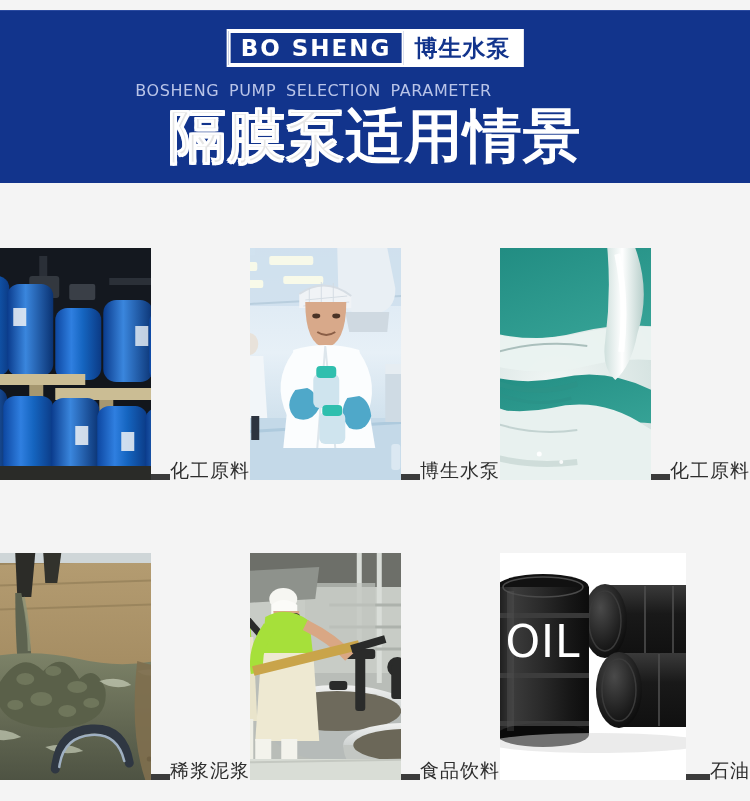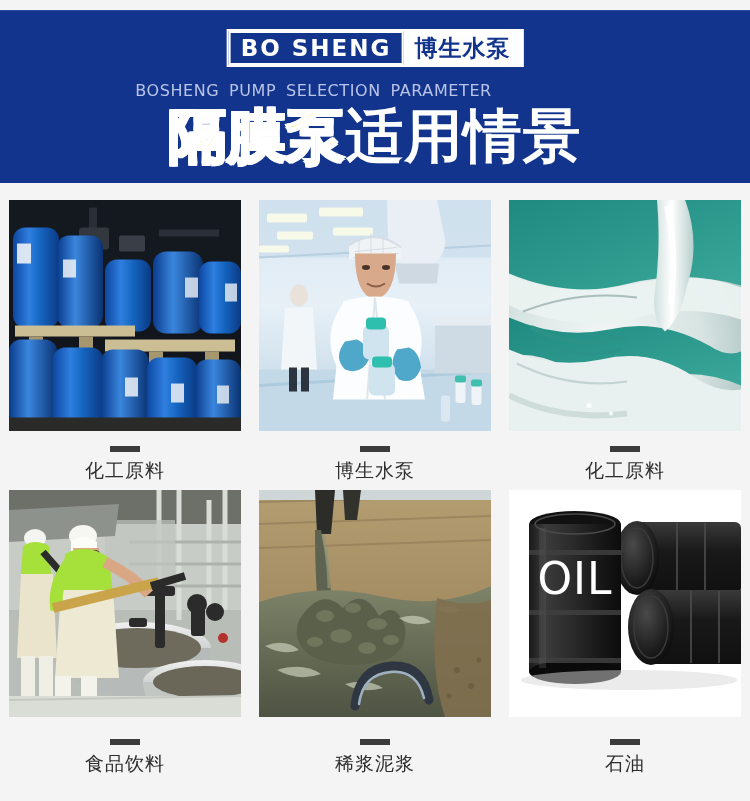--- a/index.html
+++ b/index.html
@@ -100,23 +100,23 @@
     top: 96px;
     width: 750px;
     text-align: center;
     white-space: nowrap;
     line-height: 1;
   }
 
   .title-outline {
     display: inline-block;
     font-size: 58px;
-    font-weight: bold;
+    font-weight: normal;
     letter-spacing: 1px;
-    color: #fde047;
+    color: #e5e5e5;
     -webkit-text-stroke: 2px #ffffff;
     text-shadow:
       -1.5px 0 0 #fff,  1.5px 0 0 #fff,
        0 -1.5px 0 #fff,  0 1.5px 0 #fff,
       -1.5px -1.5px 0 #fff, 1.5px -1.5px 0 #fff,
       -1.5px  1.5px 0 #fff, 1.5px  1.5px 0 #fff;
     vertical-align: bottom;
   }
 
   .title-solid {
@@ -137,22 +137,22 @@
     width: 750px;
     height: 611px;
     display: grid;
     grid-template-columns: 250px 250px 250px;
     grid-template-rows: 290px 300px;
   }
 
   .cell {
     position: relative;
     display: flex;
-    flex-direction: column;
-    align-items: center;
+    flex-direction: row;
+    align-items: flex-end;
   }
 
   .photo {
     width: 232px;
     height: 232px;
     margin-top: 10px;
     overflow: hidden;
     position: relative;
     background: #dfe3e6;
     text-decoration: underline;
@@ -393,20 +393,88 @@
         </svg>
       </div>
       <div class="dash"></div>
       <div class="caption">化工原料</div>
     </div>
 
     <div class="cell r2">
       <div class="photo">
         <svg viewBox="0 0 232 227" preserveAspectRatio="xMidYMid slice">
           <defs>
+            <linearGradient id="wallG" x1="0" y1="0" x2="0" y2="1">
+              <stop offset="0%" stop-color="#b59d72"></stop>
+              <stop offset="60%" stop-color="#a28a60"></stop>
+              <stop offset="100%" stop-color="#8c7852"></stop>
+            </linearGradient>
+            <linearGradient id="mudG" x1="0" y1="0" x2="0" y2="1">
+              <stop offset="0%" stop-color="#7e8469"></stop>
+              <stop offset="50%" stop-color="#666b55"></stop>
+              <stop offset="100%" stop-color="#4e5343"></stop>
+            </linearGradient>
+          </defs>
+          <rect width="232" height="227" fill="url(#wallG)"></rect>
+
+          <g stroke="#8e7a54" stroke-width="2" opacity="0.6" fill="none">
+            <path d="M0 34 L232 26"></path>
+              <path d="M0 58 L232 50"></path>
+            <path d="M0 12 L232 6"></path>
+          </g>
+          <rect x="0" y="0" width="232" height="10" fill="#cfd6d8"></rect>
+
+          <path d="M56 0 L76 0 L72 44 L58 44 Z" fill="#2c2c28"></path>
+          <path d="M84 0 L102 0 L98 30 L86 30 Z" fill="#32322c"></path>
+
+          <path d="M62 40 Q70 78 72 102 L58 104 Q56 76 56 40 Z" fill="#5d6350"></path>
+          <path d="M64 44 Q70 76 70 98" stroke="#8d9478" stroke-width="3" fill="none" opacity="0.8"></path>
+
+          <path d="M0 112 Q58 92 120 106 Q180 120 232 96 L232 227 L0 227 Z" fill="url(#mudG)"></path>
+
+          <path d="M40 130 Q62 96 84 118 Q104 96 120 126 Q136 110 146 136
+                   Q150 164 120 172 Q80 180 52 166 Q32 152 40 130 Z" fill="#5a6049"></path>
+          <g fill="#737a5f" opacity="0.85">
+            <ellipse cx="66" cy="126" rx="9" ry="6"></ellipse>
+            <ellipse cx="94" cy="118" rx="8" ry="5"></ellipse>
+            <ellipse cx="118" cy="134" rx="10" ry="6"></ellipse>
+            <ellipse cx="82" cy="146" rx="11" ry="7"></ellipse>
+            <ellipse cx="108" cy="158" rx="9" ry="6"></ellipse>
+            <ellipse cx="56" cy="152" rx="8" ry="5"></ellipse>
+            <ellipse cx="132" cy="150" rx="8" ry="5"></ellipse>
+          </g>
+
+          <g fill="#cfd6c0" opacity="0.65">
+            <path d="M6 156 Q26 148 40 160 Q24 166 6 156 Z"></path>
+            <path d="M18 180 Q44 172 62 184 Q40 192 18 180 Z"></path>
+            <path d="M140 128 Q160 122 172 132 Q154 138 140 128 Z"></path>
+            <path d="M178 118 Q192 114 202 120 Q188 126 178 118 Z"></path>
+            <path d="M86 194 Q108 188 124 198 Q102 204 86 194 Z"></path>
+          </g>
+
+          <path d="M178 108 Q208 118 232 110 L232 227 L186 227 Q170 180 178 108 Z" fill="#7f6f4e" opacity="0.92"></path>
+          <g fill="#6b5c41" opacity="0.8">
+            <circle cx="198" cy="180" r="3"></circle>
+              <circle cx="212" cy="196" r="3"></circle>
+            <circle cx="190" cy="206" r="2.5"></circle>
+              <circle cx="220" cy="170" r="2.5"></circle>
+          </g>
+
+          <path d="M96 216 Q100 178 132 176 Q164 174 170 210" stroke="#2f3742" stroke-width="9" fill="none" stroke-linecap="round"></path>
+          <path d="M100 214 Q104 184 132 182 Q158 180 165 208" stroke="#9fb0c2" stroke-width="2.5" fill="none" stroke-linecap="round"></path>
+        </svg>
+      </div>
+      <div class="dash"></div>
+      <div class="caption">稀浆泥浆</div>
+    </div>
+
+    <div class="cell r2">
+      <div class="photo">
+        <svg viewBox="0 0 232 227" preserveAspectRatio="xMidYMid slice">
+          <defs>
             <linearGradient id="steelG" x1="0" y1="0" x2="0" y2="1">
               <stop offset="0%" stop-color="#f0f1f0"></stop>
               <stop offset="50%" stop-color="#cfd3d2"></stop>
               <stop offset="100%" stop-color="#a9aeae"></stop>
             </linearGradient>
           </defs>
           <rect width="232" height="227" fill="#b9bdb8"></rect>
 
           <rect x="0" y="0" width="232" height="120" fill="#c8ccc6"></rect>
           <rect x="0" y="0" width="232" height="34" fill="#6d6f69"></rect>
@@ -472,88 +540,20 @@
         </svg>
       </div>
       <div class="dash"></div>
       <div class="caption">食品饮料</div>
     </div>
 
     <div class="cell r2">
       <div class="photo">
         <svg viewBox="0 0 232 227" preserveAspectRatio="xMidYMid slice">
           <defs>
-            <linearGradient id="wallG" x1="0" y1="0" x2="0" y2="1">
-              <stop offset="0%" stop-color="#b59d72"></stop>
-              <stop offset="60%" stop-color="#a28a60"></stop>
-              <stop offset="100%" stop-color="#8c7852"></stop>
-            </linearGradient>
-            <linearGradient id="mudG" x1="0" y1="0" x2="0" y2="1">
-              <stop offset="0%" stop-color="#7e8469"></stop>
-              <stop offset="50%" stop-color="#666b55"></stop>
-              <stop offset="100%" stop-color="#4e5343"></stop>
-            </linearGradient>
-          </defs>
-          <rect width="232" height="227" fill="url(#wallG)"></rect>
-
-          <g stroke="#8e7a54" stroke-width="2" opacity="0.6" fill="none">
-            <path d="M0 34 L232 26"></path>
-              <path d="M0 58 L232 50"></path>
-            <path d="M0 12 L232 6"></path>
-          </g>
-          <rect x="0" y="0" width="232" height="10" fill="#cfd6d8"></rect>
-
-          <path d="M56 0 L76 0 L72 44 L58 44 Z" fill="#2c2c28"></path>
-          <path d="M84 0 L102 0 L98 30 L86 30 Z" fill="#32322c"></path>
-
-          <path d="M62 40 Q70 78 72 102 L58 104 Q56 76 56 40 Z" fill="#5d6350"></path>
-          <path d="M64 44 Q70 76 70 98" stroke="#8d9478" stroke-width="3" fill="none" opacity="0.8"></path>
-
-          <path d="M0 112 Q58 92 120 106 Q180 120 232 96 L232 227 L0 227 Z" fill="url(#mudG)"></path>
-
-          <path d="M40 130 Q62 96 84 118 Q104 96 120 126 Q136 110 146 136
-                   Q150 164 120 172 Q80 180 52 166 Q32 152 40 130 Z" fill="#5a6049"></path>
-          <g fill="#737a5f" opacity="0.85">
-            <ellipse cx="66" cy="126" rx="9" ry="6"></ellipse>
-            <ellipse cx="94" cy="118" rx="8" ry="5"></ellipse>
-            <ellipse cx="118" cy="134" rx="10" ry="6"></ellipse>
-            <ellipse cx="82" cy="146" rx="11" ry="7"></ellipse>
-            <ellipse cx="108" cy="158" rx="9" ry="6"></ellipse>
-            <ellipse cx="56" cy="152" rx="8" ry="5"></ellipse>
-            <ellipse cx="132" cy="150" rx="8" ry="5"></ellipse>
-          </g>
-
-          <g fill="#cfd6c0" opacity="0.65">
-            <path d="M6 156 Q26 148 40 160 Q24 166 6 156 Z"></path>
-            <path d="M18 180 Q44 172 62 184 Q40 192 18 180 Z"></path>
-            <path d="M140 128 Q160 122 172 132 Q154 138 140 128 Z"></path>
-            <path d="M178 118 Q192 114 202 120 Q188 126 178 118 Z"></path>
-            <path d="M86 194 Q108 188 124 198 Q102 204 86 194 Z"></path>
-          </g>
-
-          <path d="M178 108 Q208 118 232 110 L232 227 L186 227 Q170 180 178 108 Z" fill="#7f6f4e" opacity="0.92"></path>
-          <g fill="#6b5c41" opacity="0.8">
-            <circle cx="198" cy="180" r="3"></circle>
-              <circle cx="212" cy="196" r="3"></circle>
-            <circle cx="190" cy="206" r="2.5"></circle>
-              <circle cx="220" cy="170" r="2.5"></circle>
-          </g>
-
-          <path d="M96 216 Q100 178 132 176 Q164 174 170 210" stroke="#2f3742" stroke-width="9" fill="none" stroke-linecap="round"></path>
-          <path d="M100 214 Q104 184 132 182 Q158 180 165 208" stroke="#9fb0c2" stroke-width="2.5" fill="none" stroke-linecap="round"></path>
-        </svg>
-      </div>
-      <div class="dash"></div>
-      <div class="caption">稀浆泥浆</div>
-    </div>
-
-    <div class="cell r2">
-      <div class="photo">
-        <svg viewBox="0 0 232 227" preserveAspectRatio="xMidYMid slice">
-          <defs>
             <linearGradient id="barrelFront" x1="0" y1="0" x2="1" y2="0">
               <stop offset="0%" stop-color="#1a1a1a"></stop>
               <stop offset="18%" stop-color="#3b3b3b"></stop>
               <stop offset="48%" stop-color="#2a2a2a"></stop>
               <stop offset="78%" stop-color="#171717"></stop>
               <stop offset="100%" stop-color="#0c0c0c"></stop>
             </linearGradient>
             <linearGradient id="barrelSide" x1="0" y1="0" x2="0" y2="1">
               <stop offset="0%" stop-color="#3a3a3a"></stop>
               <stop offset="40%" stop-color="#191919"></stop>

